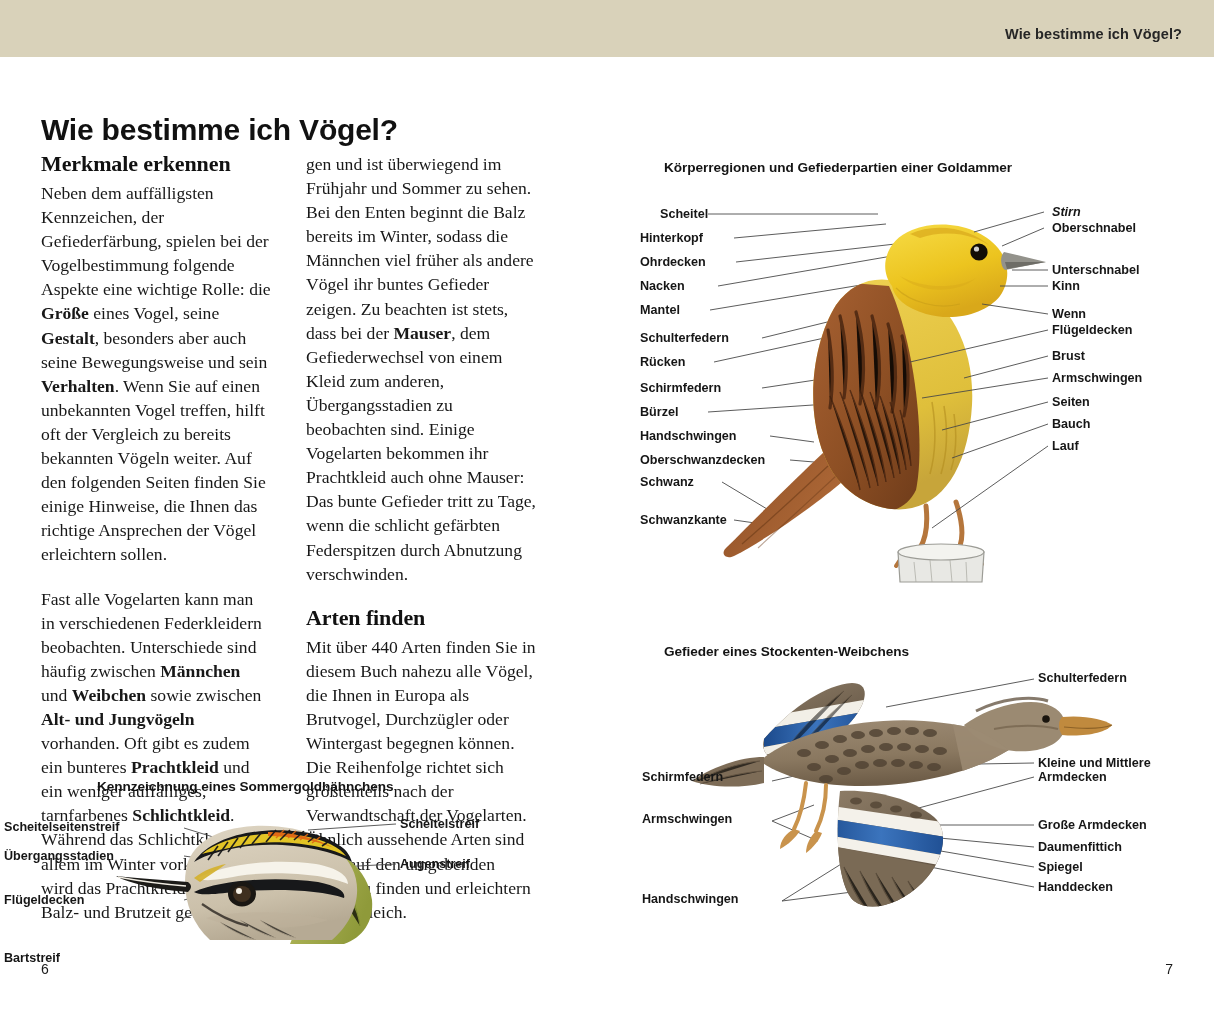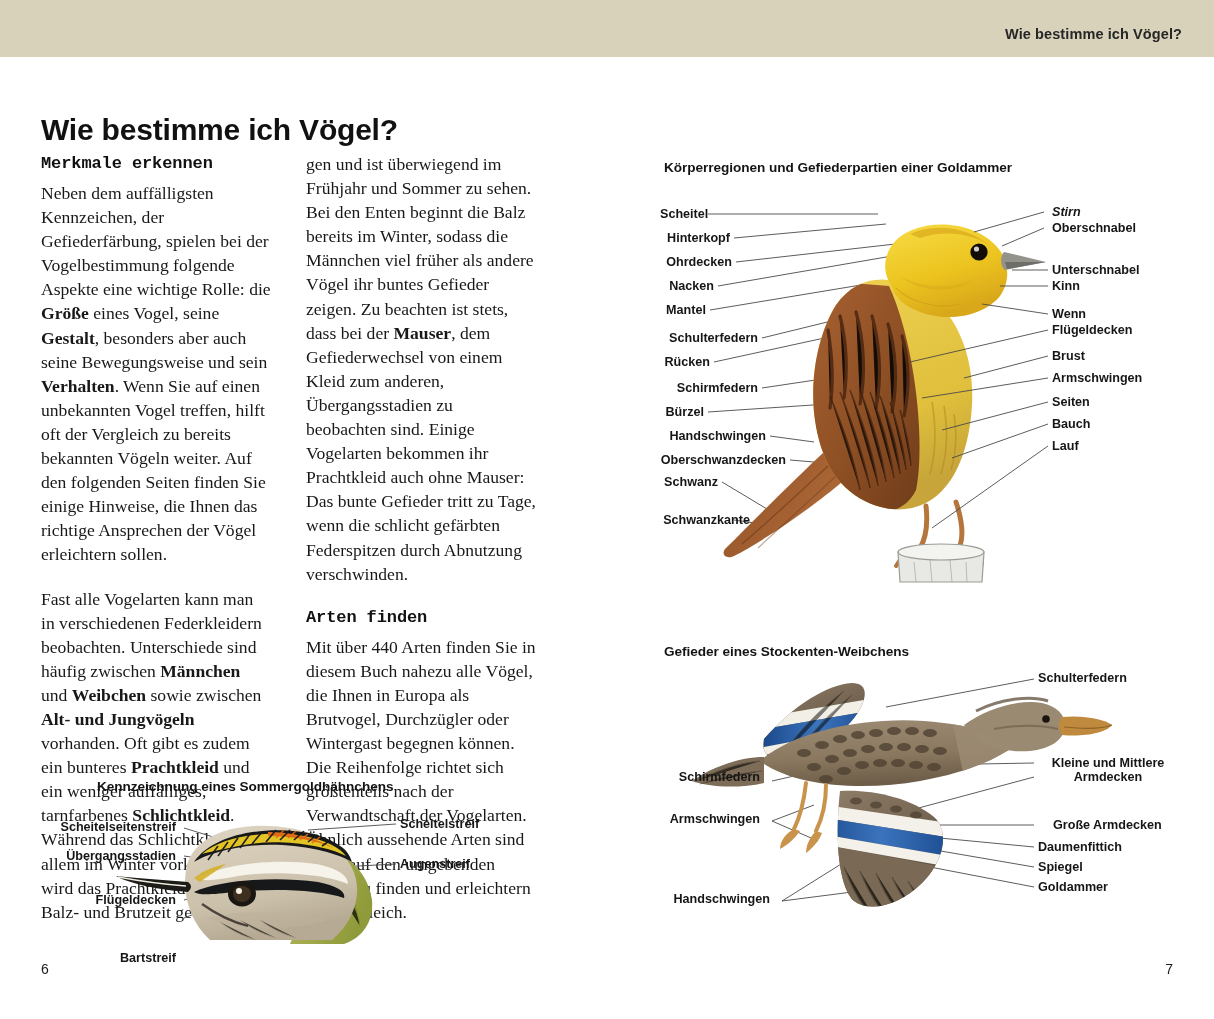--- a/index.html
+++ b/index.html
@@ -53,22 +53,22 @@
     width: 230px;
     font-size: 17.6px;
     line-height: 24.1px;
     text-align: left;
     color: #181818;
   }
   #col-1 { left: 41px; top: 152px; }
   #col-2 { left: 306px; top: 152px; }
 
   .col h2 {
-    font-family: Liberation Mono, monospace;
-    font-size: 17px;
+    font-family: Liberation Serif, serif;
+    font-size: 22px;
     font-weight: 700;
     color: #111111;
     margin: 0 0 5px 0;
     line-height: 24px;
     letter-spacing: -0.1px;
   }
   .col h2.spaced { margin-top: 16px; }
   .col p {
     margin: 0 0 20px 0;
   }
@@ -89,21 +89,21 @@
   
   .lbl {
     position: absolute;
     font-family: "Liberation Sans", sans-serif;
     font-size: 12.6px;
     font-weight: 600;
     color: #161616;
     white-space: nowrap;
     line-height: 14px;
   }
-  .lbl.r { text-align: right; }
+  .lbl.r { }
 
   
   .figure { position: absolute; }
   .figure svg { display: block; overflow: visible; }
   .leader { stroke: #4a4a4a; stroke-width: 0.9; fill: none; }
 
   
   .folio {
     position: absolute;
     font-family: "Liberation Sans", sans-serif;
@@ -434,25 +434,25 @@
         </g>
       </g>
     </g>
   </svg>
 
   <div class="lbl r" style="left:-22px; top:105px; width:118px;">Schirmfedern</div>
   <div class="lbl r" style="left:-22px; top:147px; width:118px;">Armschwingen</div>
   <div class="lbl r" style="left:-22px; top:227px; width:128px;">Handschwingen</div>
 
   <div class="lbl" style="left:374px; top:6px;">Schulterfedern</div>
-  <div class="lbl" style="left:374px; top:91px; width:140px; white-space:normal;text-align:center;">Kleine und Mittlere Armdecken</div>
-  <div class="lbl" style="left:374px; top:153px;margin-left:15px;">Große Armdecken</div>
+  <div class="lbl" style="left:374px; top:91px; width:140px; white-space:normal;">Kleine und Mittlere Armdecken</div>
+  <div class="lbl" style="left:374px; top:153px;">Große Armdecken</div>
   <div class="lbl" style="left:374px; top:175px;">Daumenfittich</div>
   <div class="lbl" style="left:374px; top:195px;">Spiegel</div>
-  <div class="lbl" style="left:374px; top:215px;">Goldammer</div>
+  <div class="lbl" style="left:374px; top:215px;">Handdecken</div>
 </div>
 
 <div class="fig-caption" style="left:97px; top:779px;">Kennzeichnung eines Sommergoldhähnchens</div>
 
 <div class="figure" id="fig-goldhaehnchen" style="left:90px; top:806px; width:400px; height:140px;">
   <svg width="400" height="140" viewBox="0 0 400 140">
     <defs>
       <linearGradient id="ghFace" x1="0" y1="0" x2="0.3" y2="1">
         <stop offset="0%" stop-color="#ded5c3"></stop>
         <stop offset="70%" stop-color="#cbc0aa"></stop>

